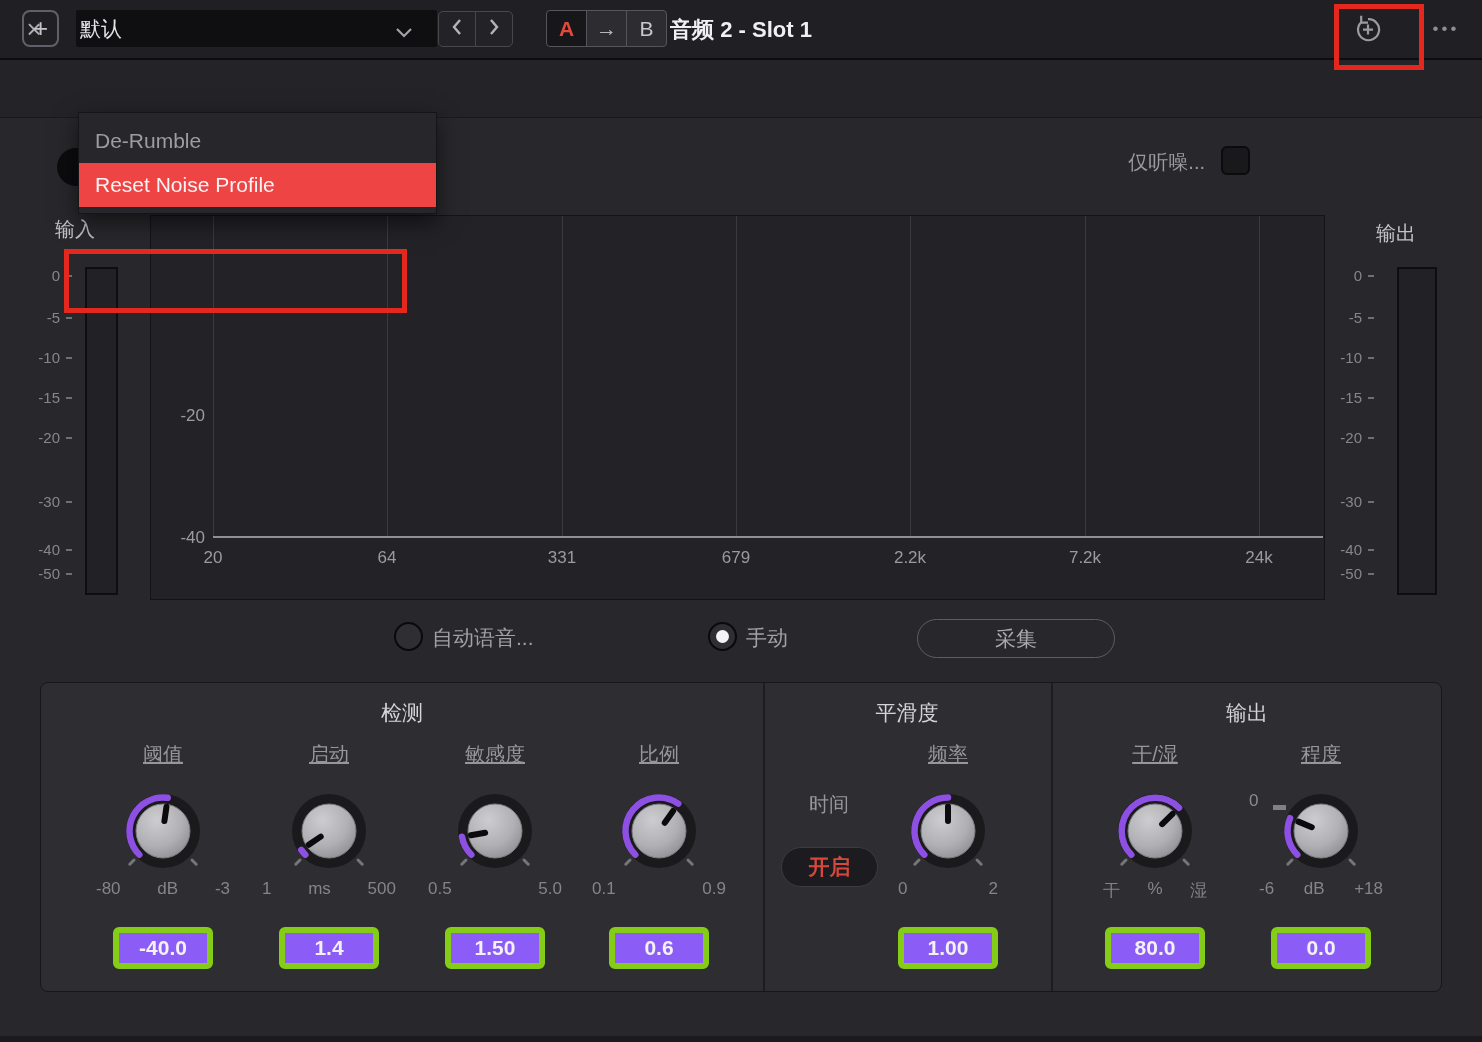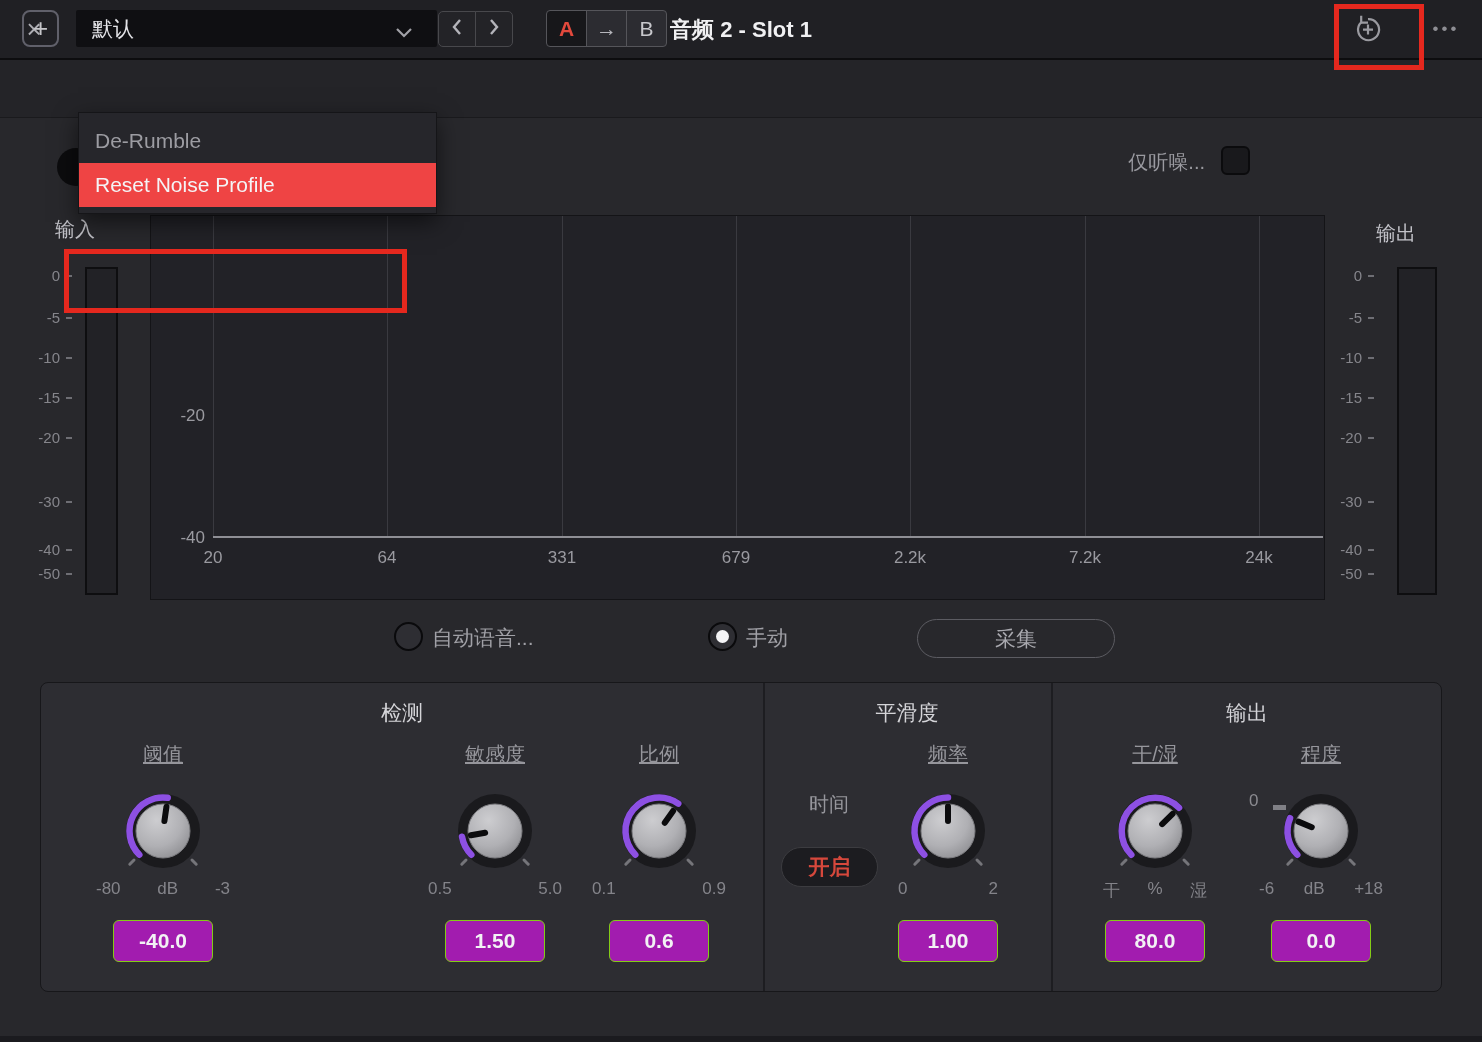--- a/index.html
+++ b/index.html
@@ -15,21 +15,21 @@
   .hist-btn{left:1348px;top:11px;width:40px;height:40px;display:flex;align-items:center;justify-content:center;}
   .more-btn{left:1420px;top:13px;width:52px;height:32px;display:flex;align-items:center;justify-content:center;
             font-size:17px;letter-spacing:3px;color:#8e8e94;}
 
   
   .toolbar{left:0;top:60px;width:1482px;height:57px;background:#242428;border-bottom:1px solid #1a1a1d;}
   .add-btn{left:22px;top:10px;width:37px;height:37px;border:2px solid #60606a;border-radius:8px;
            display:flex;align-items:center;justify-content:center;font-size:26px;color:#c6c6ca;box-sizing:border-box;}
   .preset-select{left:76px;top:10px;width:361px;height:37px;background:#0f0f12;border-radius:2px;
                  display:flex;align-items:center;}
-  .preset-select .val{margin-left:16px;font-size:21px;color:#e4e4e8;}
+  .preset-select .val{margin-left:4px;font-size:21px;color:#e4e4e8;}
   .preset-select .chev{position:absolute;right:24px;top:14px;}
   .navcell{top:11px;width:38px;height:36px;background:#232327;border:1px solid #48484c;box-sizing:border-box;
            display:flex;align-items:center;justify-content:center;}
   .prev-btn{left:438px;border-radius:5px 0 0 5px;}
   .next-btn{left:475px;border-radius:0 5px 5px 0;}
   .ab-cell{top:10px;width:41px;height:37px;border:1px solid #55555a;box-sizing:border-box;
            display:flex;align-items:center;justify-content:center;font-size:21px;}
   .ab-a{left:546px;background:#17171a;color:#e2493c;font-weight:bold;border-radius:4px 0 0 4px;}
   .ab-arrow{left:586px;background:#2c2c31;color:#b6b6bc;}
   .ab-b{left:626px;background:#2c2c31;color:#c8c8cc;border-radius:0 4px 4px 0;}
@@ -94,21 +94,21 @@
 
   .knob-block{position:absolute;top:54px;width:100px;height:228px;}
   .kb0{left:72px}.kb1{left:238px}.kb2{left:404px}.kb3{left:568px}
   .kb4{left:857px}.kb5{left:1064px}.kb6{left:1230px}
   .knob-label{position:absolute;top:4px;left:-30px;width:160px;text-align:center;font-size:20px;color:#96969c;text-decoration:underline;}
   .knob{position:absolute;top:44px;left:0;width:100px;height:100px;}
   .knob svg{width:100px;height:100px;display:block;}
   .minmax{position:absolute;top:142px;display:flex;justify-content:space-between;font-size:17px;color:#84848a;}
   .mm-w134{left:-17px;width:134px}.mm-w100{left:0px;width:100px}
   .mm-w104{left:-2px;width:104px}.mm-w124{left:-12px;width:124px}
-  .value-box{position:absolute;top:183px;left:0;width:100px;height:42px;background:#a21caf;border:1px solid #84cc16;
+  .value-box{position:absolute;top:190px;left:0;width:100px;height:42px;background:#8b5cf6;border:6px solid #84cc16;
              border-radius:6px;box-sizing:border-box;display:flex;align-items:center;justify-content:center;
              font-size:21px;font-weight:bold;color:#f2f2f4;}
   .zero-label{position:absolute;left:-22px;top:54px;font-size:17px;color:#8b8b91;}
   .zero-dash{position:absolute;left:2px;top:68px;width:13px;height:5px;background:#808086;}
 
   .time-label{position:absolute;left:738px;top:108px;width:100px;text-align:center;font-size:20px;color:#96969c;}
   .time-btn{position:absolute;left:740px;top:164px;width:97px;height:40px;background:#1c1c20;border:1px solid #3c3c40;
             border-radius:20px;box-sizing:border-box;display:flex;align-items:center;justify-content:center;
             font-size:21px;font-weight:bold;color:#d6483c;}
 
@@ -267,20 +267,39 @@
         </svg>
       </div>
       <div class="minmax mm-w134">
         <span>-80</span>
         <span>dB</span>
         <span>-3</span>
       </div>
       <div class="value-box">-40.0</div>
     </div>
 
+    <div class="knob-block kb1">
+      <div class="knob-label">启动</div>
+      <div class="knob">
+        <svg viewBox="0 0 100 100">
+          <line x1="21.0" y1="79.0" x2="16.8" y2="83.2" stroke="#75757a" stroke-width="3" stroke-linecap="round"></line>
+          <line x1="79.0" y1="79.0" x2="83.2" y2="83.2" stroke="#75757a" stroke-width="3" stroke-linecap="round"></line>
+          <circle cx="50" cy="50" r="37" fill="#1a1a1d"></circle>
+          <path class="arc" fill="none" stroke="#8d50e3" stroke-width="6.5" stroke-linecap="round" d="M 26.31 73.69 A 33.5 33.5 0 0 1 22.29 68.83"></path>
+          <circle cx="50" cy="50" r="27" fill="url(#knobGrad)" stroke="#7c7c80" stroke-width="1"></circle>
+          <line class="pointer" x1="50" y1="25.5" x2="50" y2="40" stroke="#0b0b0d" stroke-width="6" stroke-linecap="round" transform="rotate(-124.2 50 50)"></line>
+        </svg>
+      </div>
+      <div class="minmax mm-w134">
+        <span>1</span>
+        <span>ms</span>
+        <span>500</span>
+      </div>
+      <div class="value-box">1.4</div>
+    </div>
 
     <div class="knob-block kb2">
       <div class="knob-label">敏感度</div>
       <div class="knob">
         <svg viewBox="0 0 100 100">
           <line x1="21.0" y1="79.0" x2="16.8" y2="83.2" stroke="#75757a" stroke-width="3" stroke-linecap="round"></line>
           <line x1="79.0" y1="79.0" x2="83.2" y2="83.2" stroke="#75757a" stroke-width="3" stroke-linecap="round"></line>
           <circle cx="50" cy="50" r="37" fill="#1a1a1d"></circle>
           <path class="arc" fill="none" stroke="#8d50e3" stroke-width="6.5" stroke-linecap="round" d="M 26.31 73.69 A 33.5 33.5 0 0 1 17.00 55.76"></path>
           <circle cx="50" cy="50" r="27" fill="url(#knobGrad)" stroke="#7c7c80" stroke-width="1"></circle>

